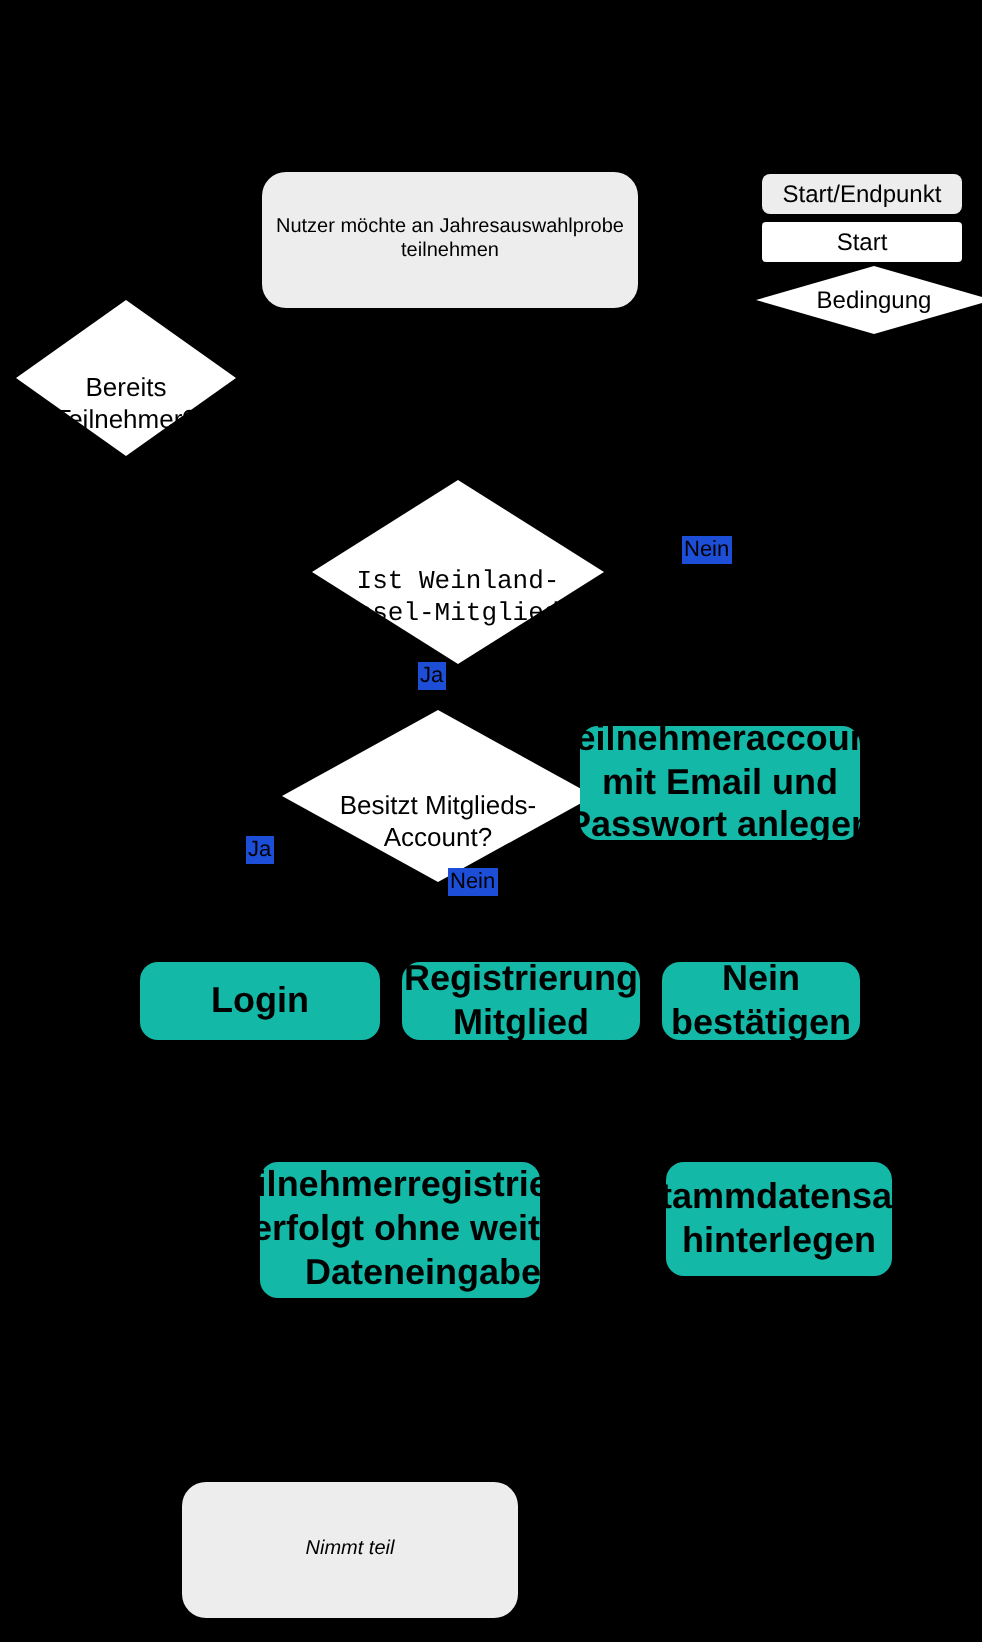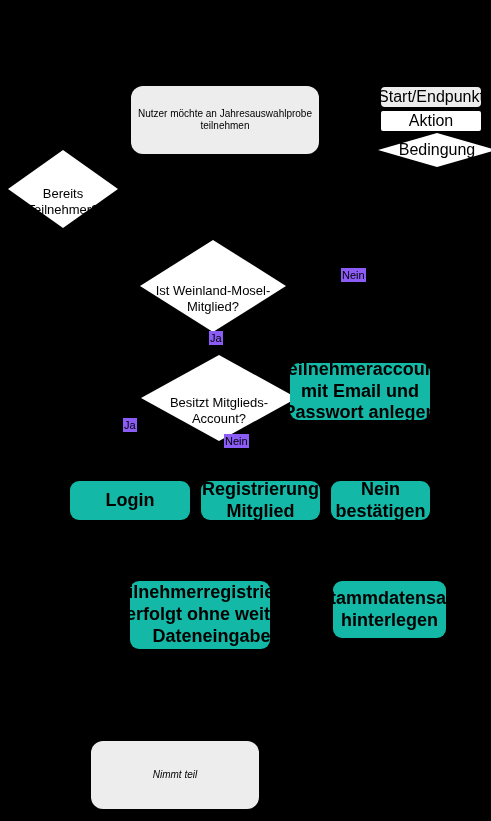--- a/index.html
+++ b/index.html
@@ -67,37 +67,37 @@
   }
   .diamond .dlabel {
     position: relative;
     z-index: 2;
     padding: 0 6px;
     margin-top: 26px;
   }
   
   .edge-label {
     position: absolute;
-    background: #8b5cf6;
+    background: #1d4ed8;
     color: #000000;
     font-size: 11px;
     line-height: 14px;
     padding: 0 1px;
     white-space: nowrap;
   }
   
   .legend-item {
     position: absolute;
     box-sizing: border-box;
     display: flex;
     align-items: center;
     justify-content: center;
     text-align: center;
     color: #000000;
-    font-size: 16px;
+    font-size: 12px;
   }
   .legend-terminal {
     background: #ededed;
     border-radius: 4px;
   }
   .legend-action {
     background: #ffffff;
     border-radius: 2px;
   }
   .legend-diamond .dshape {
@@ -117,38 +117,38 @@
 </head>
 <body>
 
 <div id="canvas">
 
   <div class="legend-item legend-terminal" style="left:381px; top:87px; width:100px; height:20px;">
     <span>Start/Endpunkt</span>
   </div>
 
   <div class="legend-item legend-action" style="left:381px; top:111px; width:100px; height:20px;">
-    <span>Aktion</span>
+    <span>Start</span>
   </div>
 
   <div class="legend-item legend-diamond" style="left:378px; top:133px; width:118px; height:34px;">
     <span class="dshape"></span>
     <span class="dlabel">Bedingung</span>
   </div>
 
   <div class="node terminal" style="left:131px; top:86px; width:188px; height:68px;">
     <span>Nutzer möchte an Jahresauswahlprobe teilnehmen</span>
   </div>
 
   <div class="diamond" style="left:8px; top:150px; width:110px; height:78px;">
     <span class="dshape"></span>
     <span class="dlabel">Bereits Teilnehmer?</span>
   </div>
 
-  <div class="diamond" style="left:140px; top:240px; width:146px; height:92px;">
+  <div class="diamond" style="left:156px; top:240px; width:146px; height:92px;font-family:Liberation Mono, monospace;">
     <span class="dshape"></span>
     <span class="dlabel">Ist Weinland-Mosel-Mitglied?</span>
   </div>
 
   <div class="edge-label" style="left:341px; top:268px;">Nein</div>
 
   <div class="edge-label" style="left:209px; top:331px;">Ja</div>
 
   <div class="diamond" style="left:141px; top:355px; width:156px; height:86px;justify-content:center;">
     <span class="dshape"></span>

